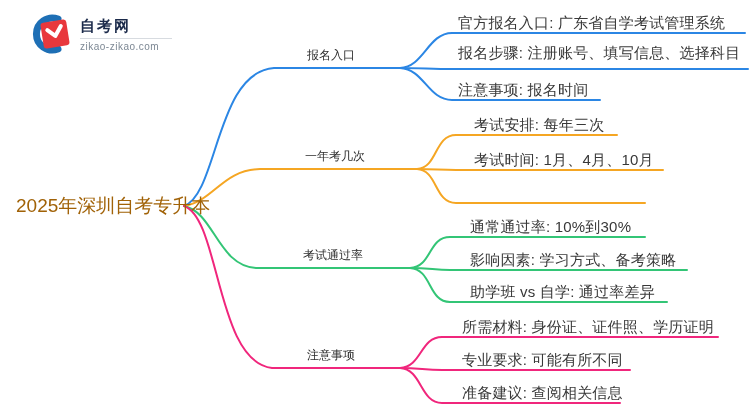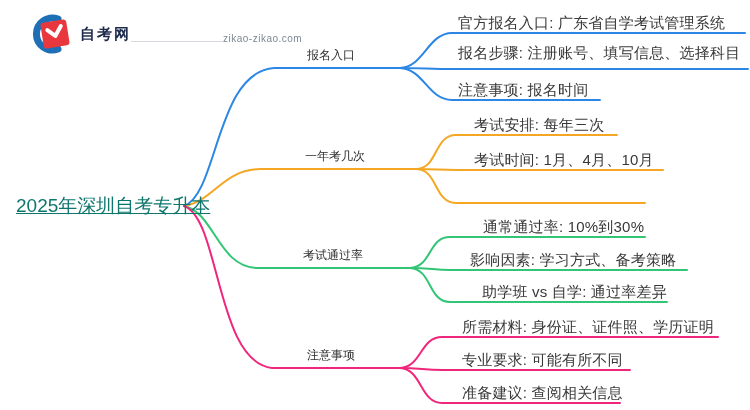--- a/index.html
+++ b/index.html
@@ -2,26 +2,26 @@
 <html><head>
 <meta charset="utf-8">
 <style>
   html,body{margin:0;padding:0;background:#fff;}
   .stage{
     position:relative;width:750px;height:410px;background:#ffffff;
     font-family:"Liberation Sans","DejaVu Sans",sans-serif;overflow:hidden;
   }
   .stage svg.links{position:absolute;left:0;top:0;}
   .lbl{position:absolute;color:#333333;white-space:nowrap;line-height:1.2;}
-  .root-lbl{font-size:19px;color:#0f766e;text-decoration:underline;}
+  .root-lbl{font-size:19px;color:#a16207;}
   .branch-lbl{font-size:12px;color:#2d2d2d;}
   .leaf-lbl{font-size:15px;color:#383838;letter-spacing:0.2px;}
   
   .logo{position:absolute;left:28px;top:12px;display:flex;align-items:center;gap:6px;}
-  .logo-text{display:flex;flex-direction:row;align-items:flex-end;}
+  .logo-text{display:flex;flex-direction:column;align-items:flex-start;}
   .logo-name{font-size:15px;font-weight:bold;color:#1b2a4a;letter-spacing:2px;}
   .logo-rule{width:92px;height:1px;background:#d7dbe0;margin:2px 0 2px 0;}
   .logo-url{font-size:10px;color:#7d8894;letter-spacing:0.5px;}
 </style>
 </head>
 <body>
 
 <div class="stage">
 
   <svg class="links" width="750" height="410" viewBox="0 0 750 410">
@@ -77,21 +77,21 @@
   <div class="lbl branch-lbl" style="left:303px;top:248px;">考试通过率</div>
   <div class="lbl branch-lbl" style="left:307px;top:348px;">注意事项</div>
 
   <div class="lbl leaf-lbl" style="left:458px;top:14px;">官方报名入口: 广东省自学考试管理系统</div>
   <div class="lbl leaf-lbl" style="left:458px;top:44px;">报名步骤: 注册账号、填写信息、选择科目</div>
   <div class="lbl leaf-lbl" style="left:458px;top:81px;">注意事项: 报名时间</div>
 
   <div class="lbl leaf-lbl" style="left:474px;top:116px;">考试安排: 每年三次</div>
   <div class="lbl leaf-lbl" style="left:474px;top:151px;">考试时间: 1月、4月、10月</div>
 
-  <div class="lbl leaf-lbl" style="left:470px;top:218px;margin-left:13px;">通常通过率: 10%到30%</div>
+  <div class="lbl leaf-lbl" style="left:470px;top:218px;">通常通过率: 10%到30%</div>
   <div class="lbl leaf-lbl" style="left:470px;top:251px;">影响因素: 学习方式、备考策略</div>
-  <div class="lbl leaf-lbl" style="left:482px;top:283px;">助学班 vs 自学: 通过率差异</div>
+  <div class="lbl leaf-lbl" style="left:470px;top:283px;">助学班 vs 自学: 通过率差异</div>
 
   <div class="lbl leaf-lbl" style="left:462px;top:318px;">所需材料: 身份证、证件照、学历证明</div>
   <div class="lbl leaf-lbl" style="left:462px;top:351px;">专业要求: 可能有所不同</div>
   <div class="lbl leaf-lbl" style="left:462px;top:384px;">准备建议: 查阅相关信息</div>
 
 </div>
 
 </body></html>

